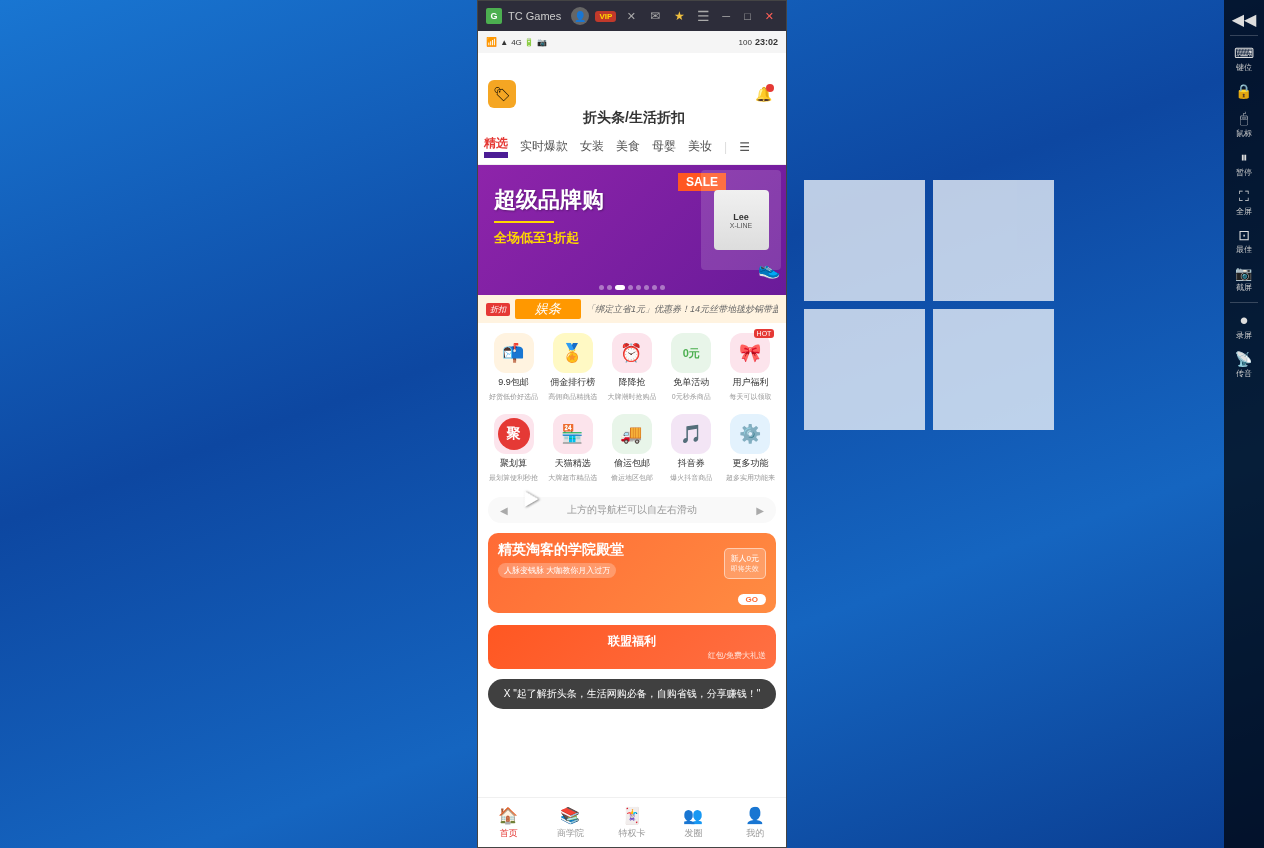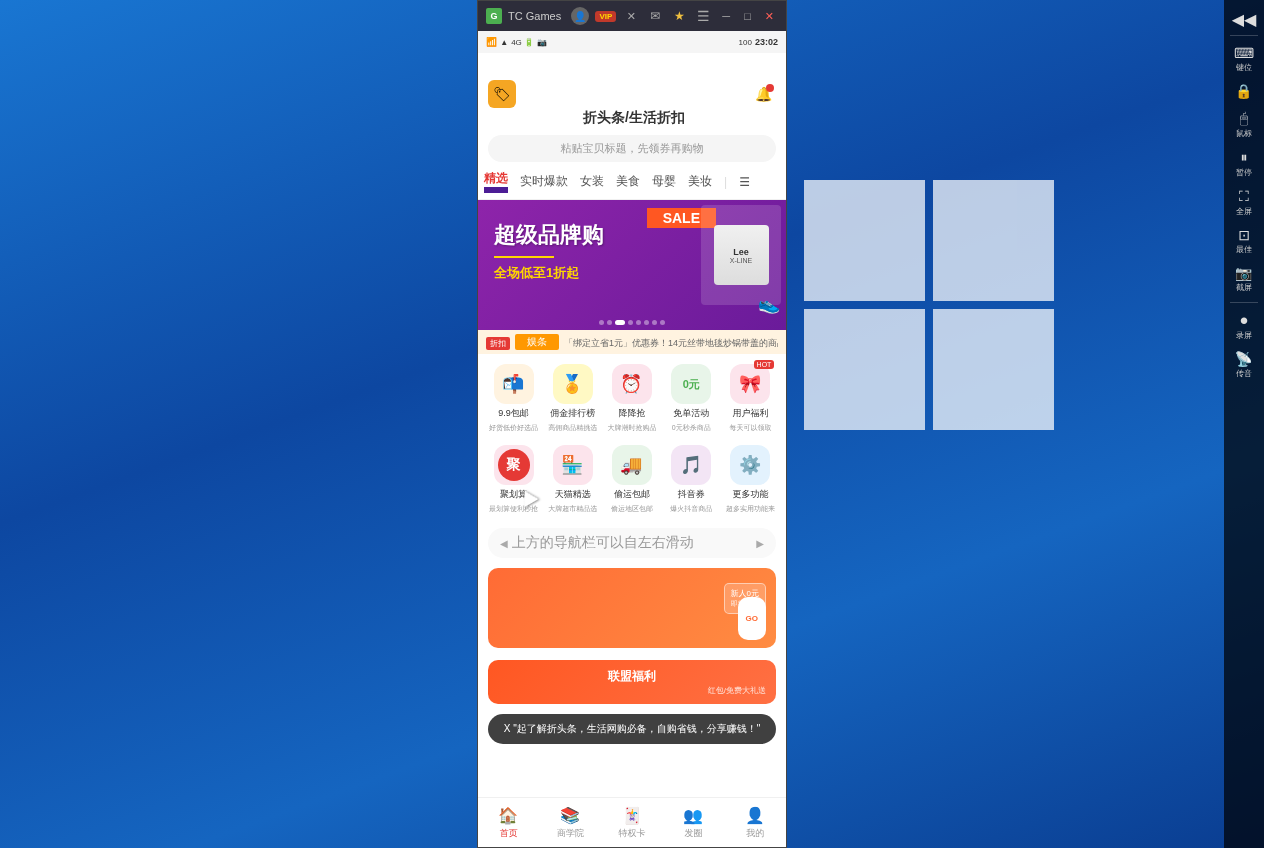--- a/index.html
+++ b/index.html
@@ -208,25 +208,25 @@
     .banner {
       background: linear-gradient(135deg, #8e24aa, #6a1b9a);
       height: 130px;
       position: relative;
       overflow: hidden;
       flex-shrink: 0;
     }
     .banner-sale {
       position: absolute;
       top: 8px;
-      right: 70px;
+      right: 60px;
       background: #ff5722;
       color: white;
-      font-size: 14px;
-      padding: 2px 16px;
+      font-size: 12px;
+      padding: 2px 8px;
       font-weight: bold;
       transform: rotate(0deg);
     }
     .banner-text-area {
       position: absolute;
       left: 16px;
       top: 20px;
     }
     .banner-main-text {
       font-size: 22px;
@@ -273,39 +273,40 @@
       background: #fff;
       width: 10px;
       border-radius: 3px;
     }
 
     
     .ticker-bar {
       background: #fff3e0;
       padding: 4px 8px;
       display: flex;
-      align-items: flex-end;
+      align-items: center;
       gap: 5px;
       font-size: 9px;
       flex-shrink: 0;
       overflow: hidden;
+      font-style: italic;
     }
     .ticker-badge {
       background: #e53935;
       color: white;
       font-size: 8px;
       padding: 1px 4px;
       border-radius: 2px;
       white-space: nowrap;
     }
     .ticker-badge2 {
       background: #ff9800;
       color: white;
-      font-size: 10px;
-      padding: 1px 12px;
+      font-size: 13px;
+      padding: 1px 20px;
       border-radius: 2px;
       white-space: nowrap;
     }
     .ticker-text {
       color: #666;
       font-size: 9px;
       white-space: nowrap;
       overflow: hidden;
     }
 
@@ -364,24 +365,24 @@
       display: flex;
       align-items: center;
       gap: 4px;
       flex-shrink: 0;
     }
     .scroll-arrow {
       color: #aaa;
       font-size: 10px;
     }
     .scroll-text {
-      font-size: 14px;
+      font-size: 10px;
       color: #999;
       flex: 1;
-      text-align: left;
+      text-align: center;
       font-family: Liberation Mono, monospace;
     }
 
     
     .academy-banner {
       margin: 6px 10px;
       background: linear-gradient(135deg, #ff6b35, #ff8c42);
       border-radius: 10px;
       height: 80px;
       position: relative;
@@ -412,21 +413,21 @@
       font-size: 8px;
       color: #fff;
     }
     .academy-go {
       position: absolute;
       right: 10px;
       bottom: 8px;
       background: #fff;
       color: #ff6b35;
       font-size: 8px;
-      padding: 17px 8px;
+      padding: 1px 8px;
       border-radius: 10px;
       font-weight: bold;
     }
 
     
     .alliance-section {
       background: linear-gradient(135deg, #ff5722, #ff7043);
       margin: 6px 10px;
       border-radius: 10px;
       padding: 8px 10px;
@@ -612,23 +613,20 @@
 
     <div class="app-header">
       <div class="header-icon">🏷</div>
       <div class="header-title">折头条/生活折扣</div>
       <div class="header-bell">
         🔔
         <div class="bell-badge"></div>
       </div>
     </div>
 
-    <div class="search-bar">
-      <span>粘贴宝贝标题，先领券再购物</span>
-    </div>
 
     <div class="nav-tabs">
       <div class="nav-tab active" style="font-size:12px;color:#e53935;font-weight:bold;">精选</div>
       <div class="nav-tab">实时爆款</div>
       <div class="nav-tab">女装</div>
       <div class="nav-tab">美食</div>
       <div class="nav-tab">母婴</div>
       <div class="nav-tab">美妆</div>
       <span class="nav-divider">|</span>
       <div class="nav-tab">☰</div>
@@ -736,20 +734,26 @@
       </div>
     </div>
 
     <div class="scroll-hint">
       <span class="scroll-arrow">◀</span>
       <span class="scroll-text">上方的导航栏可以自左右滑动</span>
       <span class="scroll-arrow">▶</span>
     </div>
 
     <div class="academy-banner">
+      <div class="academy-left">
+        <div class="academy-title">精英淘客的学院殿堂</div>
+        <div style="display:flex;align-items:center;gap:4px;margin-top:4px;">
+          <div style="background:rgba(255,255,255,0.25);border-radius:10px;padding:2px 6px;font-size:8px;color:#fff;">人脉变钱脉 大咖教你月入过万</div>
+        </div>
+      </div>
       <div class="academy-badge">
         <div class="academy-badge-text">新人0元</div>
         <div style="font-size:7px;color:rgba(255,255,255,0.8);">即将失效</div>
       </div>
       <div class="academy-go">GO</div>
     </div>
 
     <div class="alliance-section">
       <div class="alliance-title">联盟福利</div>
       <div class="alliance-subtitle">红包/免费大礼送</div>

